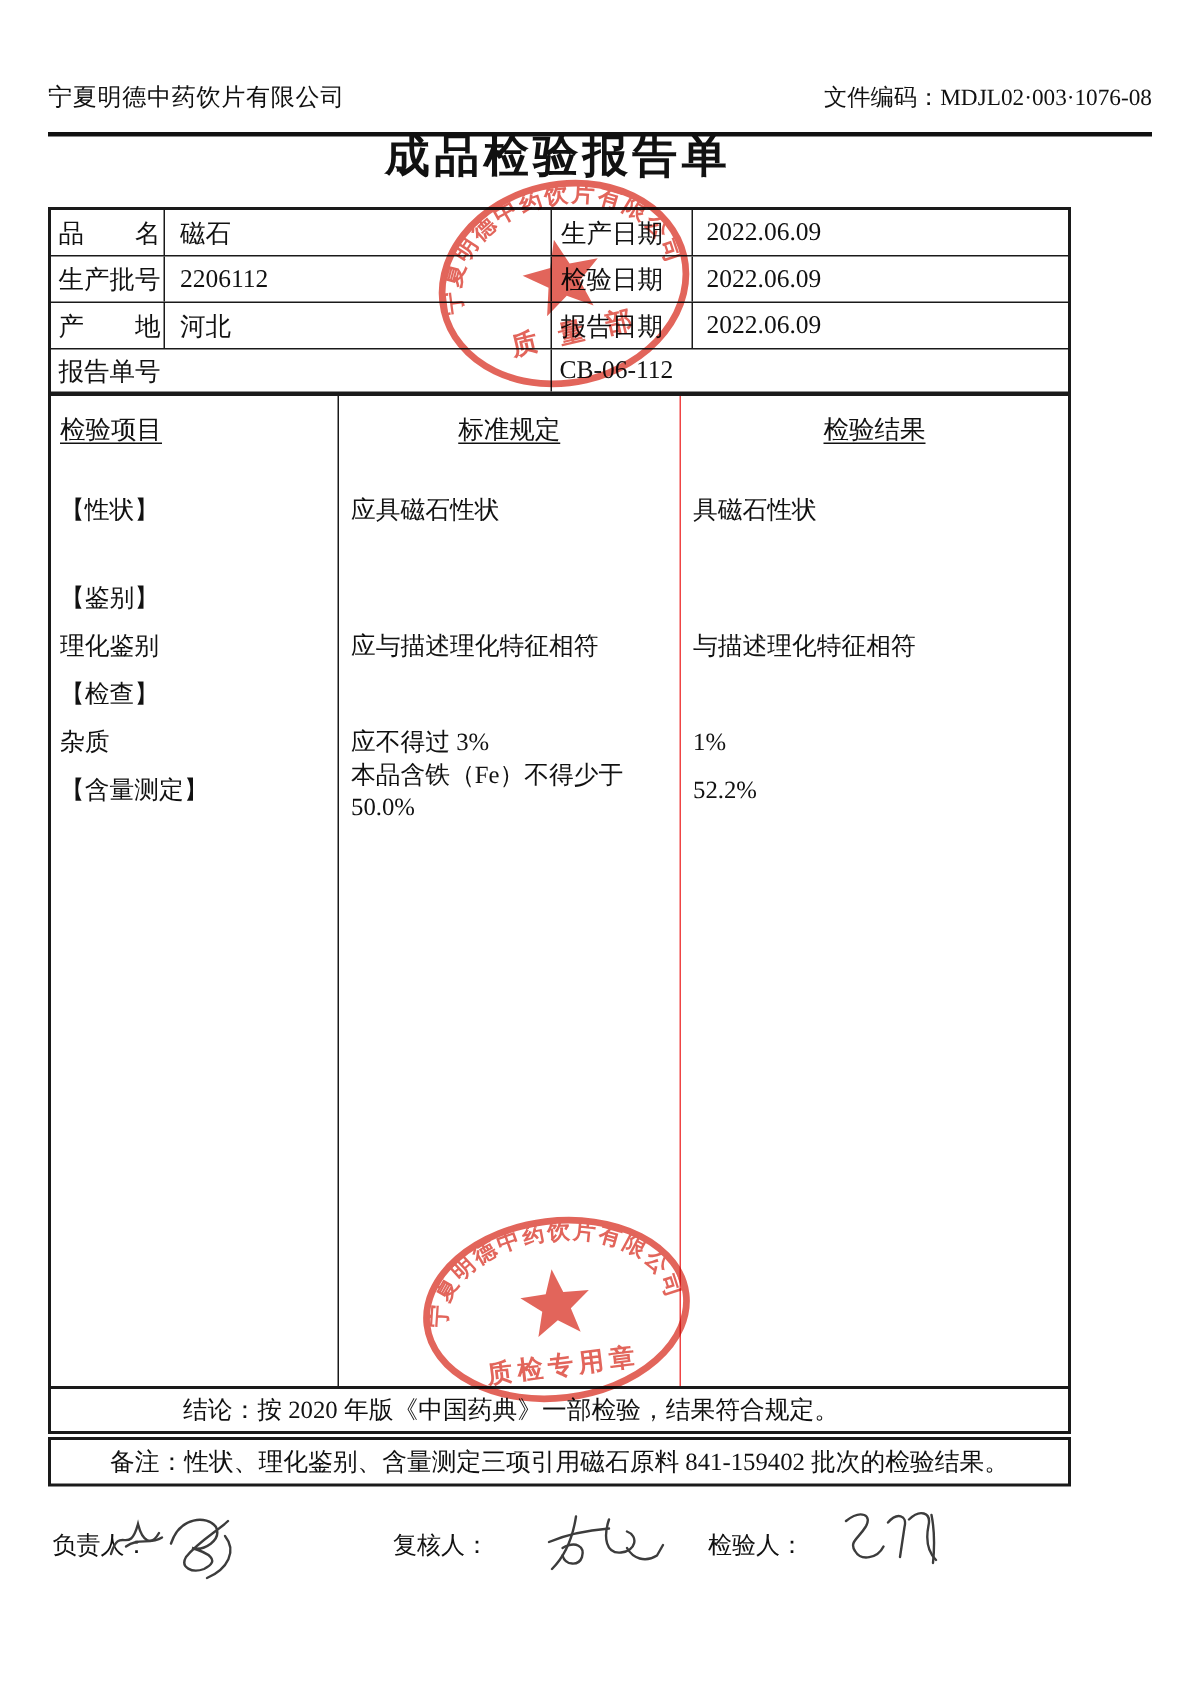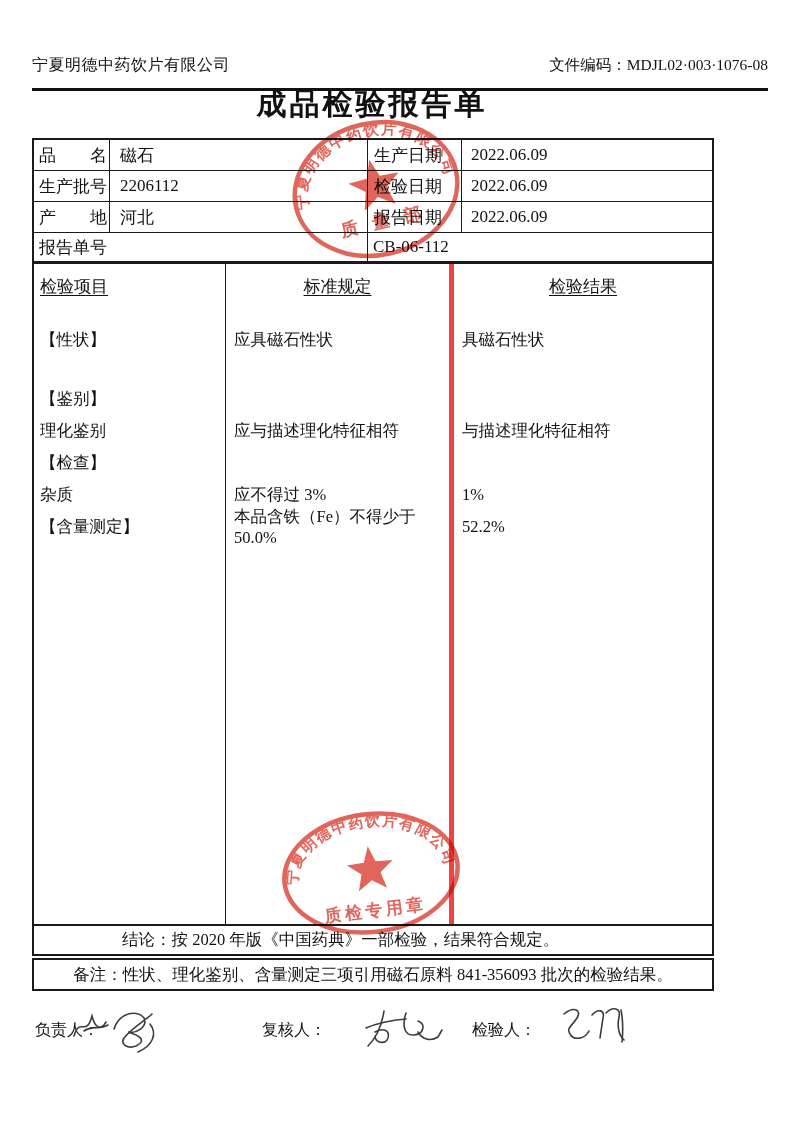--- a/index.html
+++ b/index.html
@@ -28,21 +28,21 @@
   .ic-label2 { width:94px;  border-right:1px solid #1a1a1a; padding-left:6px; }
   .ic-value2 { flex:1; padding-left:9px; }
   .ic-repno-label { width:334px; border-right:1px solid #1a1a1a; padding-left:5px; }
   .ic-repno-value { flex:1; padding-left:5px; }
 
   
   .insp-table { position:absolute; left:32px; top:262px; width:682px; height:664px;
                 border:2px solid #1a1a1a; box-sizing:border-box; display:flex; }
   .insp-col { box-sizing:border-box; display:flex; flex-direction:column; }
   .col-item     { width:192px; border-right:1px solid #1a1a1a; }
-  .col-standard { width:228px; border-right:5px solid #ef4444; }
+  .col-standard { width:228px; border-right:1px solid #ef4444; }
   .col-result   { flex:1; }
   .col-head { height:40px; padding-top:11px; box-sizing:border-box; font-size:17px; }
   .col-head.left { padding-left:6px; }
   .col-head.center { text-align:center; }
   .col-head span { text-decoration:underline; text-underline-offset:3px; }
   .line { height:32px; display:flex; align-items:center; font-size:16.5px; box-sizing:border-box; }
   .col-item .line { padding-left:6px; }
   .col-standard .line, .col-result .line { padding-left:8px; }
   .line.first { margin-top:20px; }
   .line.gap { margin-top:27px; }
@@ -126,21 +126,21 @@
       <div class="line first">具磁石性状</div>
       <div class="line gap"></div>
       <div class="line">与描述理化特征相符</div>
       <div class="line"></div>
       <div class="line">1%</div>
       <div class="line">52.2%</div>
     </div>
   </div>
 
   <div class="concl-row">结论：按 2020 年版《中国药典》一部检验，结果符合规定。</div>
-  <div class="remark-row">备注：性状、理化鉴别、含量测定三项引用磁石原料 841-356093 批次的检验结果。</div>
+  <div class="remark-row">备注：性状、理化鉴别、含量测定三项引用磁石原料 841-159402 批次的检验结果。</div>
 
   <div class="sig-label s1">负责人：</div>
   <div class="sig-label s2">复核人：</div>
   <div class="sig-label s3">检验人：</div>
 
   <svg class="sig-svg" style="left:68px; top:1004px;" width="115" height="50" viewBox="0 0 115 50">
     <path d="M6,32 C12,12 18,34 24,12 C27,24 33,27 38,18"></path>
     <path d="M16,27 C24,21 32,26 40,21"></path>
     <path d="M46,25 C52,7 70,6 76,14 C80,23 68,30 60,28 C70,31 80,36 68,42 C60,45 52,41 56,34 C64,24 78,16 84,10"></path>
     <path d="M82,20 C90,30 84,42 70,48"></path>

